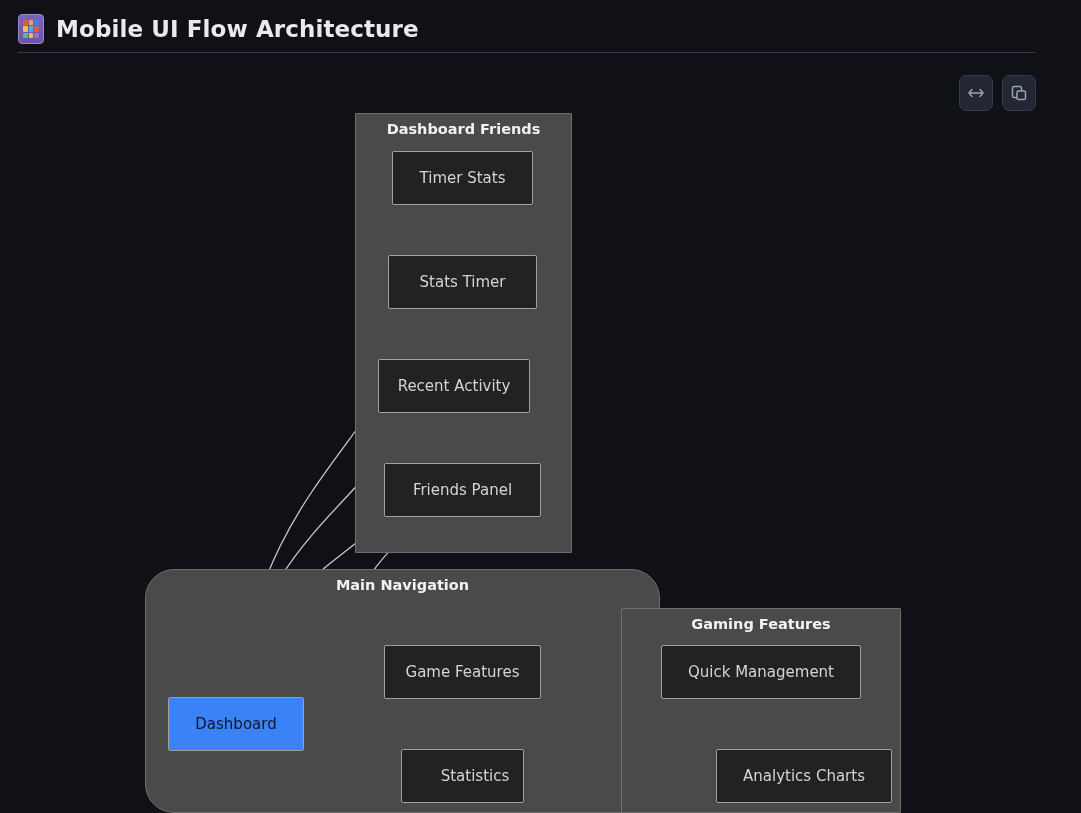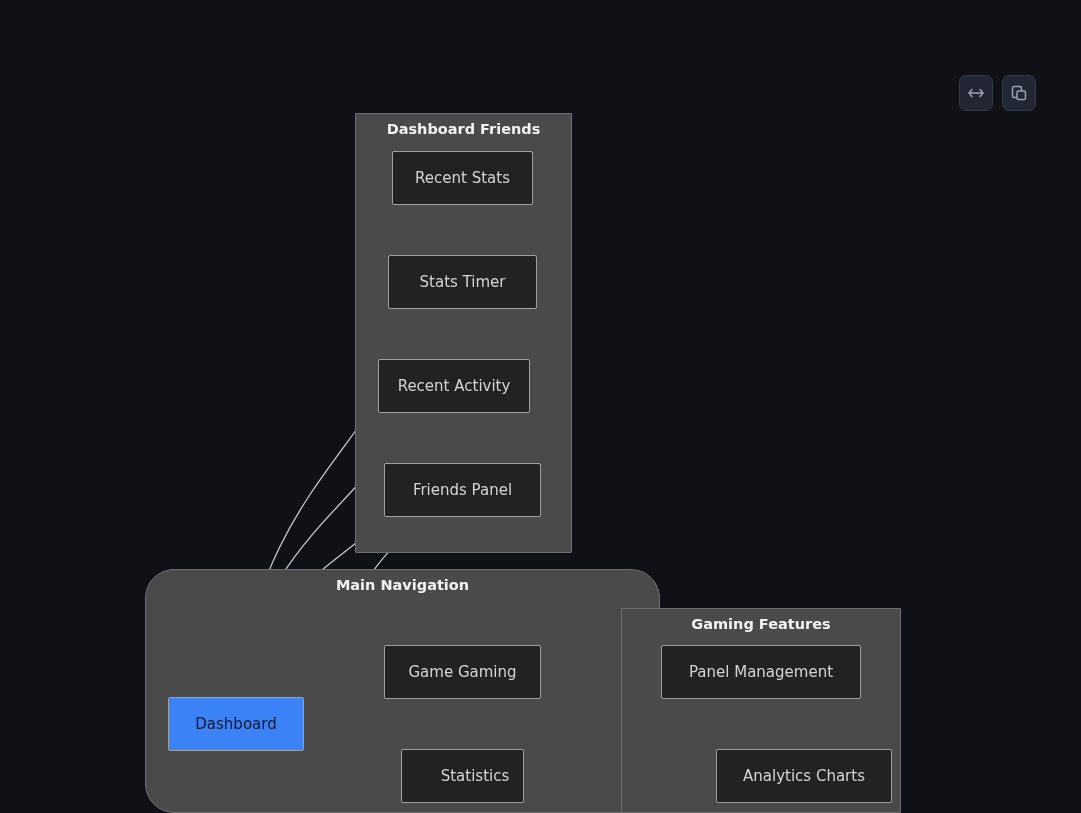--- a/index.html
+++ b/index.html
@@ -79,20 +79,37 @@
   }
   .node.accent {
     background: #3b82f6; border-color: #a0a0a0; color: #0f172a;
   }
 </style>
 </head>
 <body>
 
 <div id="app">
 
+  <div class="header">
+    <div class="header-inner">
+      <span class="phone-icon" id="phone-icon">
+          <i style="background: rgb(224, 90, 74);"></i>
+          <i style="background: rgb(240, 168, 48);"></i>
+          <i style="background: rgb(59, 130, 246);"></i>
+          <i style="background: rgb(232, 197, 71);"></i>
+          <i style="background: rgb(74, 176, 224);"></i>
+          <i style="background: rgb(224, 90, 74);"></i>
+          <i style="background: rgb(74, 196, 122);"></i>
+          <i style="background: rgb(232, 197, 71);"></i>
+          <i style="background: rgb(155, 107, 224);"></i>
+        </span>
+      <span class="header-title">Mobile UI Flow Architecture</span>
+    </div>
+    <div class="header-rule"></div>
+  </div>
 
   <div class="toolbar">
     <div class="tool-btn">
       <svg width="18" height="18" viewBox="0 0 18 18">
         <path d="M2.5 9h13M5 5.6 2 9l3 3.4M13 5.6 16 9l-3 3.4" fill="none" stroke="#9aa3b2" stroke-width="1.5" stroke-linecap="round" stroke-linejoin="round"></path>
       </svg>
     </div>
     <div class="tool-btn">
       <svg width="18" height="18" viewBox="0 0 18 18">
         <rect x="2.5" y="2.5" width="9" height="11" rx="1.6" fill="none" stroke="#9aa3b2" stroke-width="1.5"></rect>
@@ -117,47 +134,47 @@
           <path d="M304 669 C 352.5 669, 352.5 721, 401 721" marker-end="url(#ah)"></path>
           <path d="M541 617 C 601 617, 601 617, 661 617" marker-end="url(#ah)" stroke-dasharray="3 3"></path>
           <path d="M524 721 C 598.5 721, 598.5 721, 673 721" marker-end="url(#ah)" stroke-dasharray="3 3"></path>
         </g>
     </svg>
     <div id="cluster-layer">
         <div class="cluster" style="left: 355px; top: 58px; width: 217px; height: 440px;">
           <div class="cluster-title">Dashboard Friends</div>
         </div>
         <div class="node" style="left: 392px; top: 96px; width: 141px; height: 54px;">
-          <span>Recent Stats</span>
+          <span>Timer Stats</span>
         </div>
         <div class="node" style="left: 388px; top: 200px; width: 149px; height: 54px;">
           <span>Stats Timer</span>
         </div>
         <div class="node" style="left: 378px; top: 304px; width: 152px; height: 54px;">
           <span>Recent Activity</span>
         </div>
         <div class="node" style="left: 384px; top: 408px; width: 157px; height: 54px;">
           <span>Friends Panel</span>
         </div>
         <div class="cluster" style="left: 145px; top: 514px; width: 515px; height: 244px; border-radius: 29px;">
           <div class="cluster-title">Main Navigation</div>
         </div>
         <div class="node accent" style="left: 168px; top: 642px; width: 136px; height: 54px;">
           <span>Dashboard</span>
         </div>
         <div class="node" style="left: 384px; top: 590px; width: 157px; height: 54px;">
-          <span>Game Gaming</span>
+          <span>Game Features</span>
         </div>
         <div class="node" style="left: 401px; top: 694px; width: 123px; height: 54px; padding-left: 25px;">
           <span>Statistics</span>
         </div>
         <div class="cluster" style="left: 621px; top: 553px; width: 280px; height: 205px;">
           <div class="cluster-title">Gaming Features</div>
         </div>
         <div class="node" style="left: 661px; top: 590px; width: 200px; height: 54px;">
-          <span>Panel Management</span>
+          <span>Quick Management</span>
         </div>
         <div class="node" style="left: 673px; top: 694px; width: 176px; height: 54px; margin-left: 43px;">
           <span>Analytics Charts</span>
         </div>
       </div>
   </div>
 </div>
 
 </body></html>

